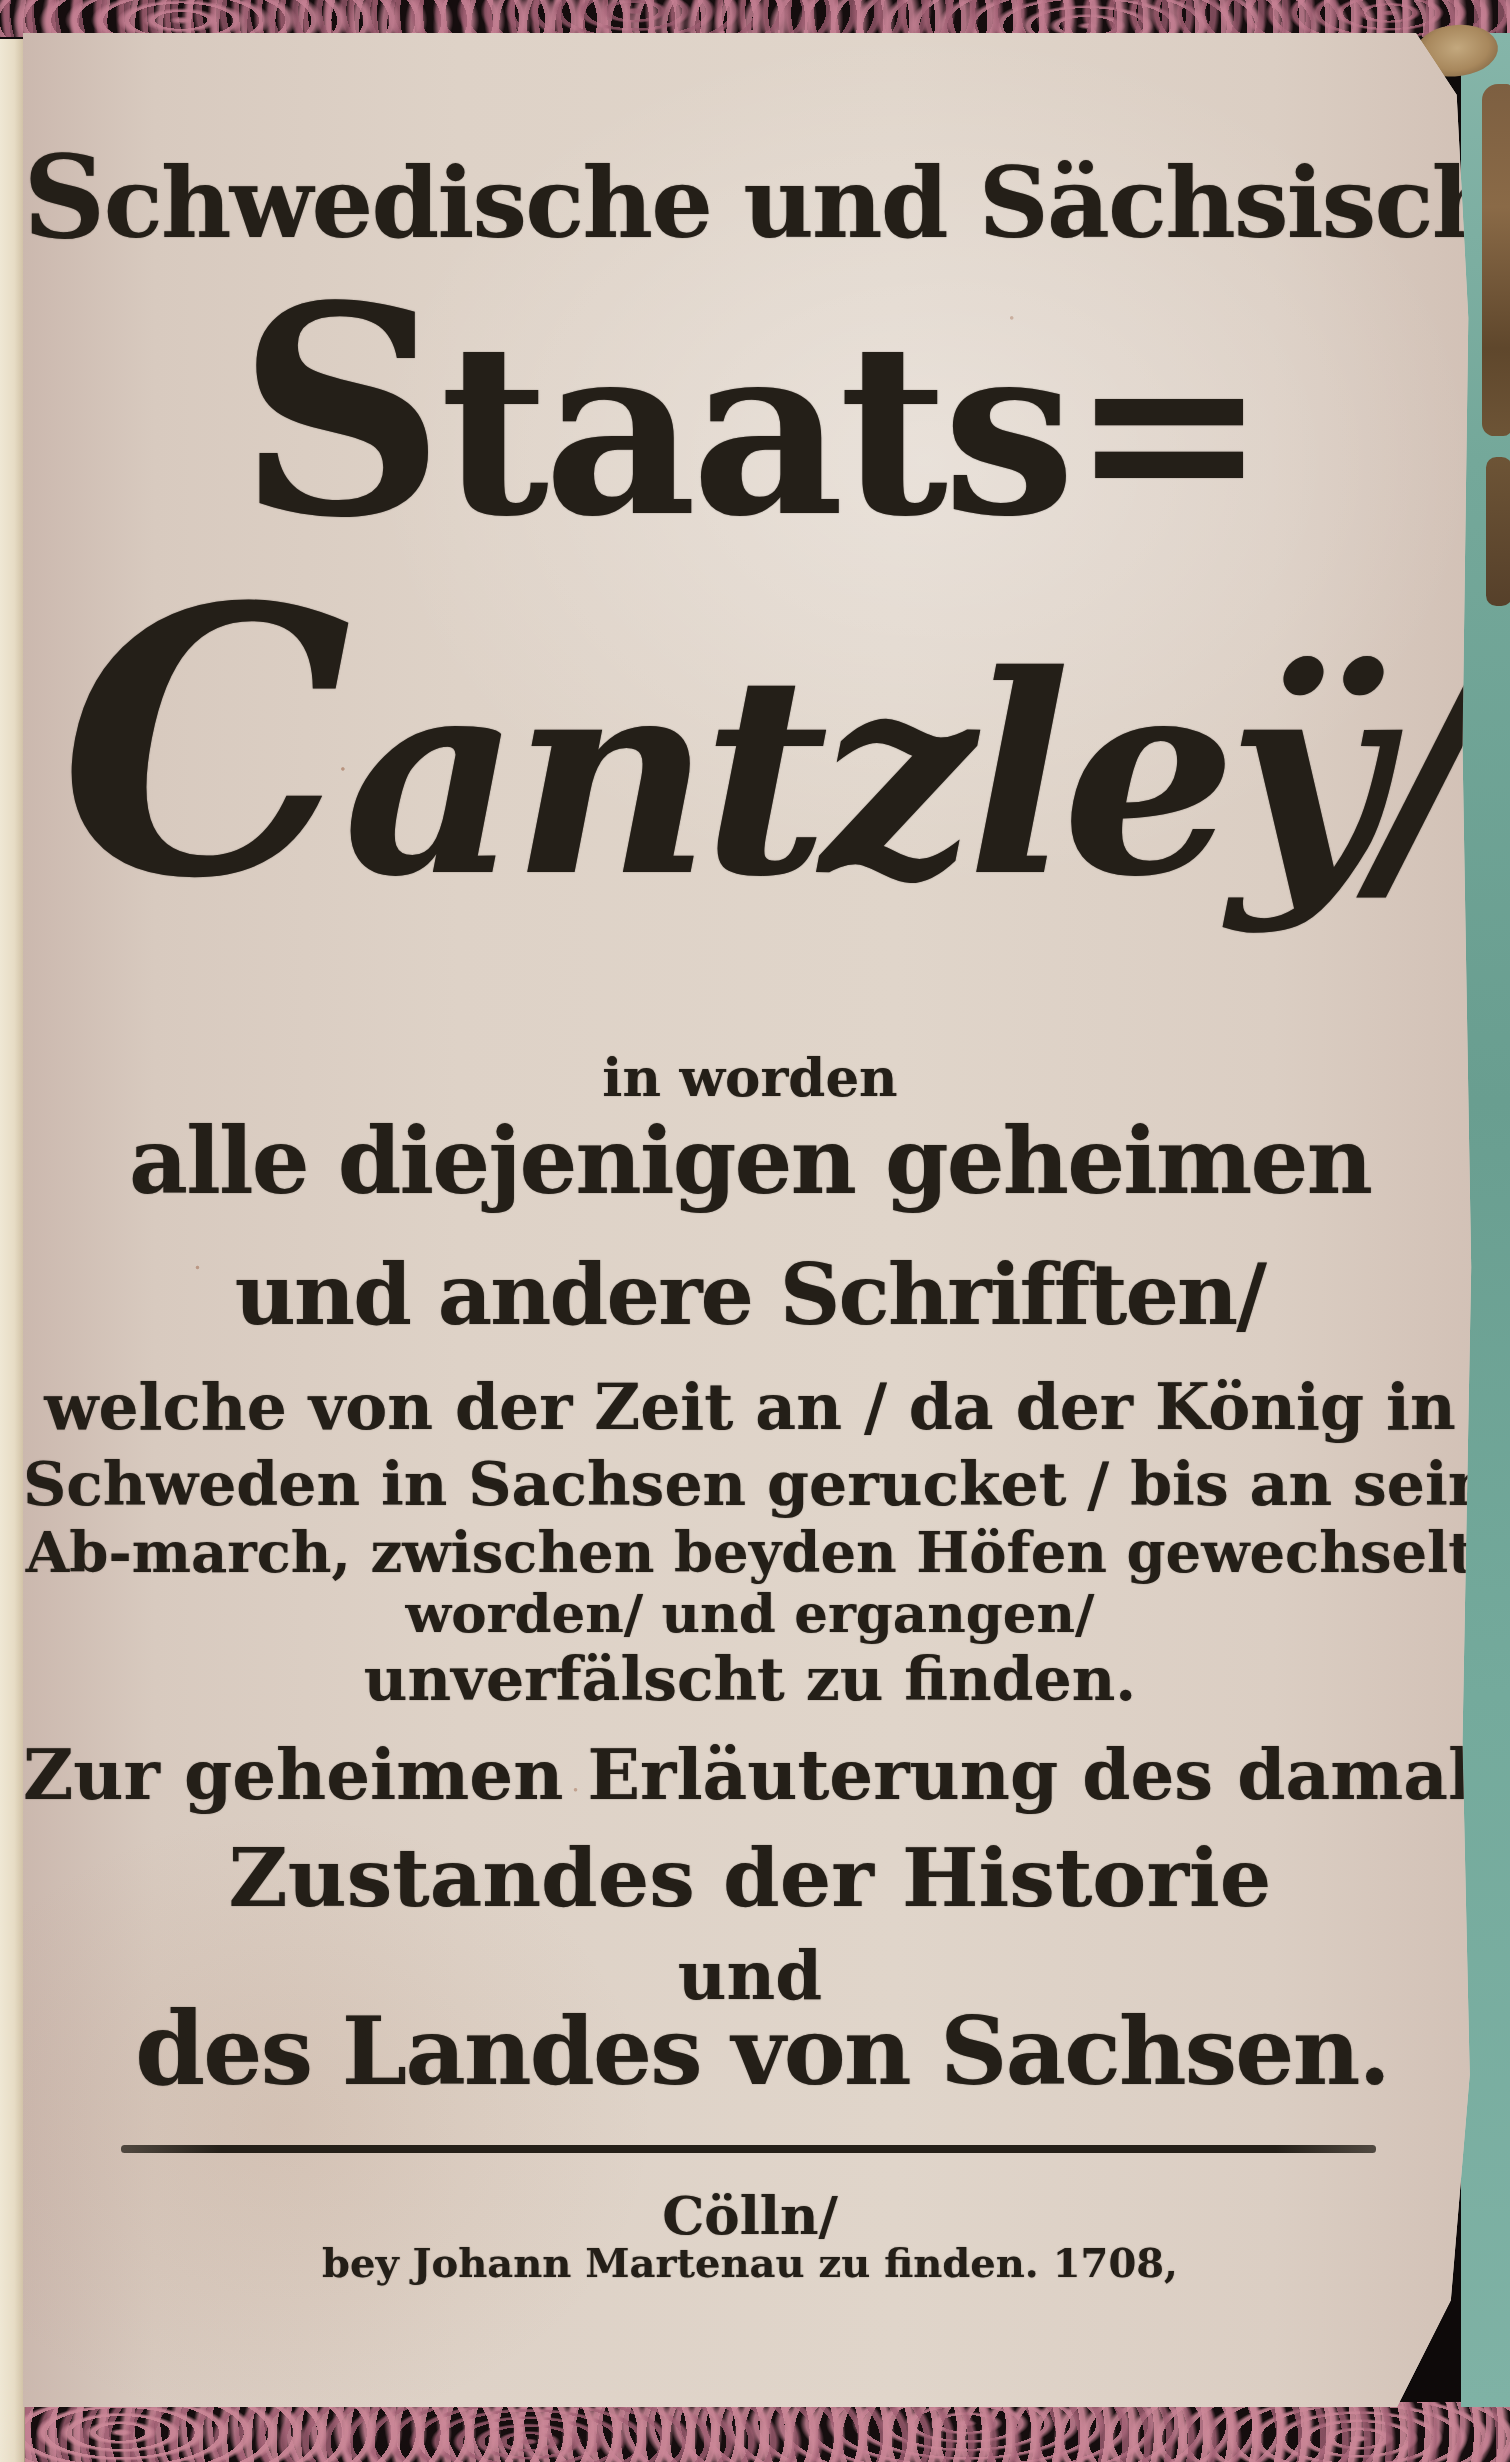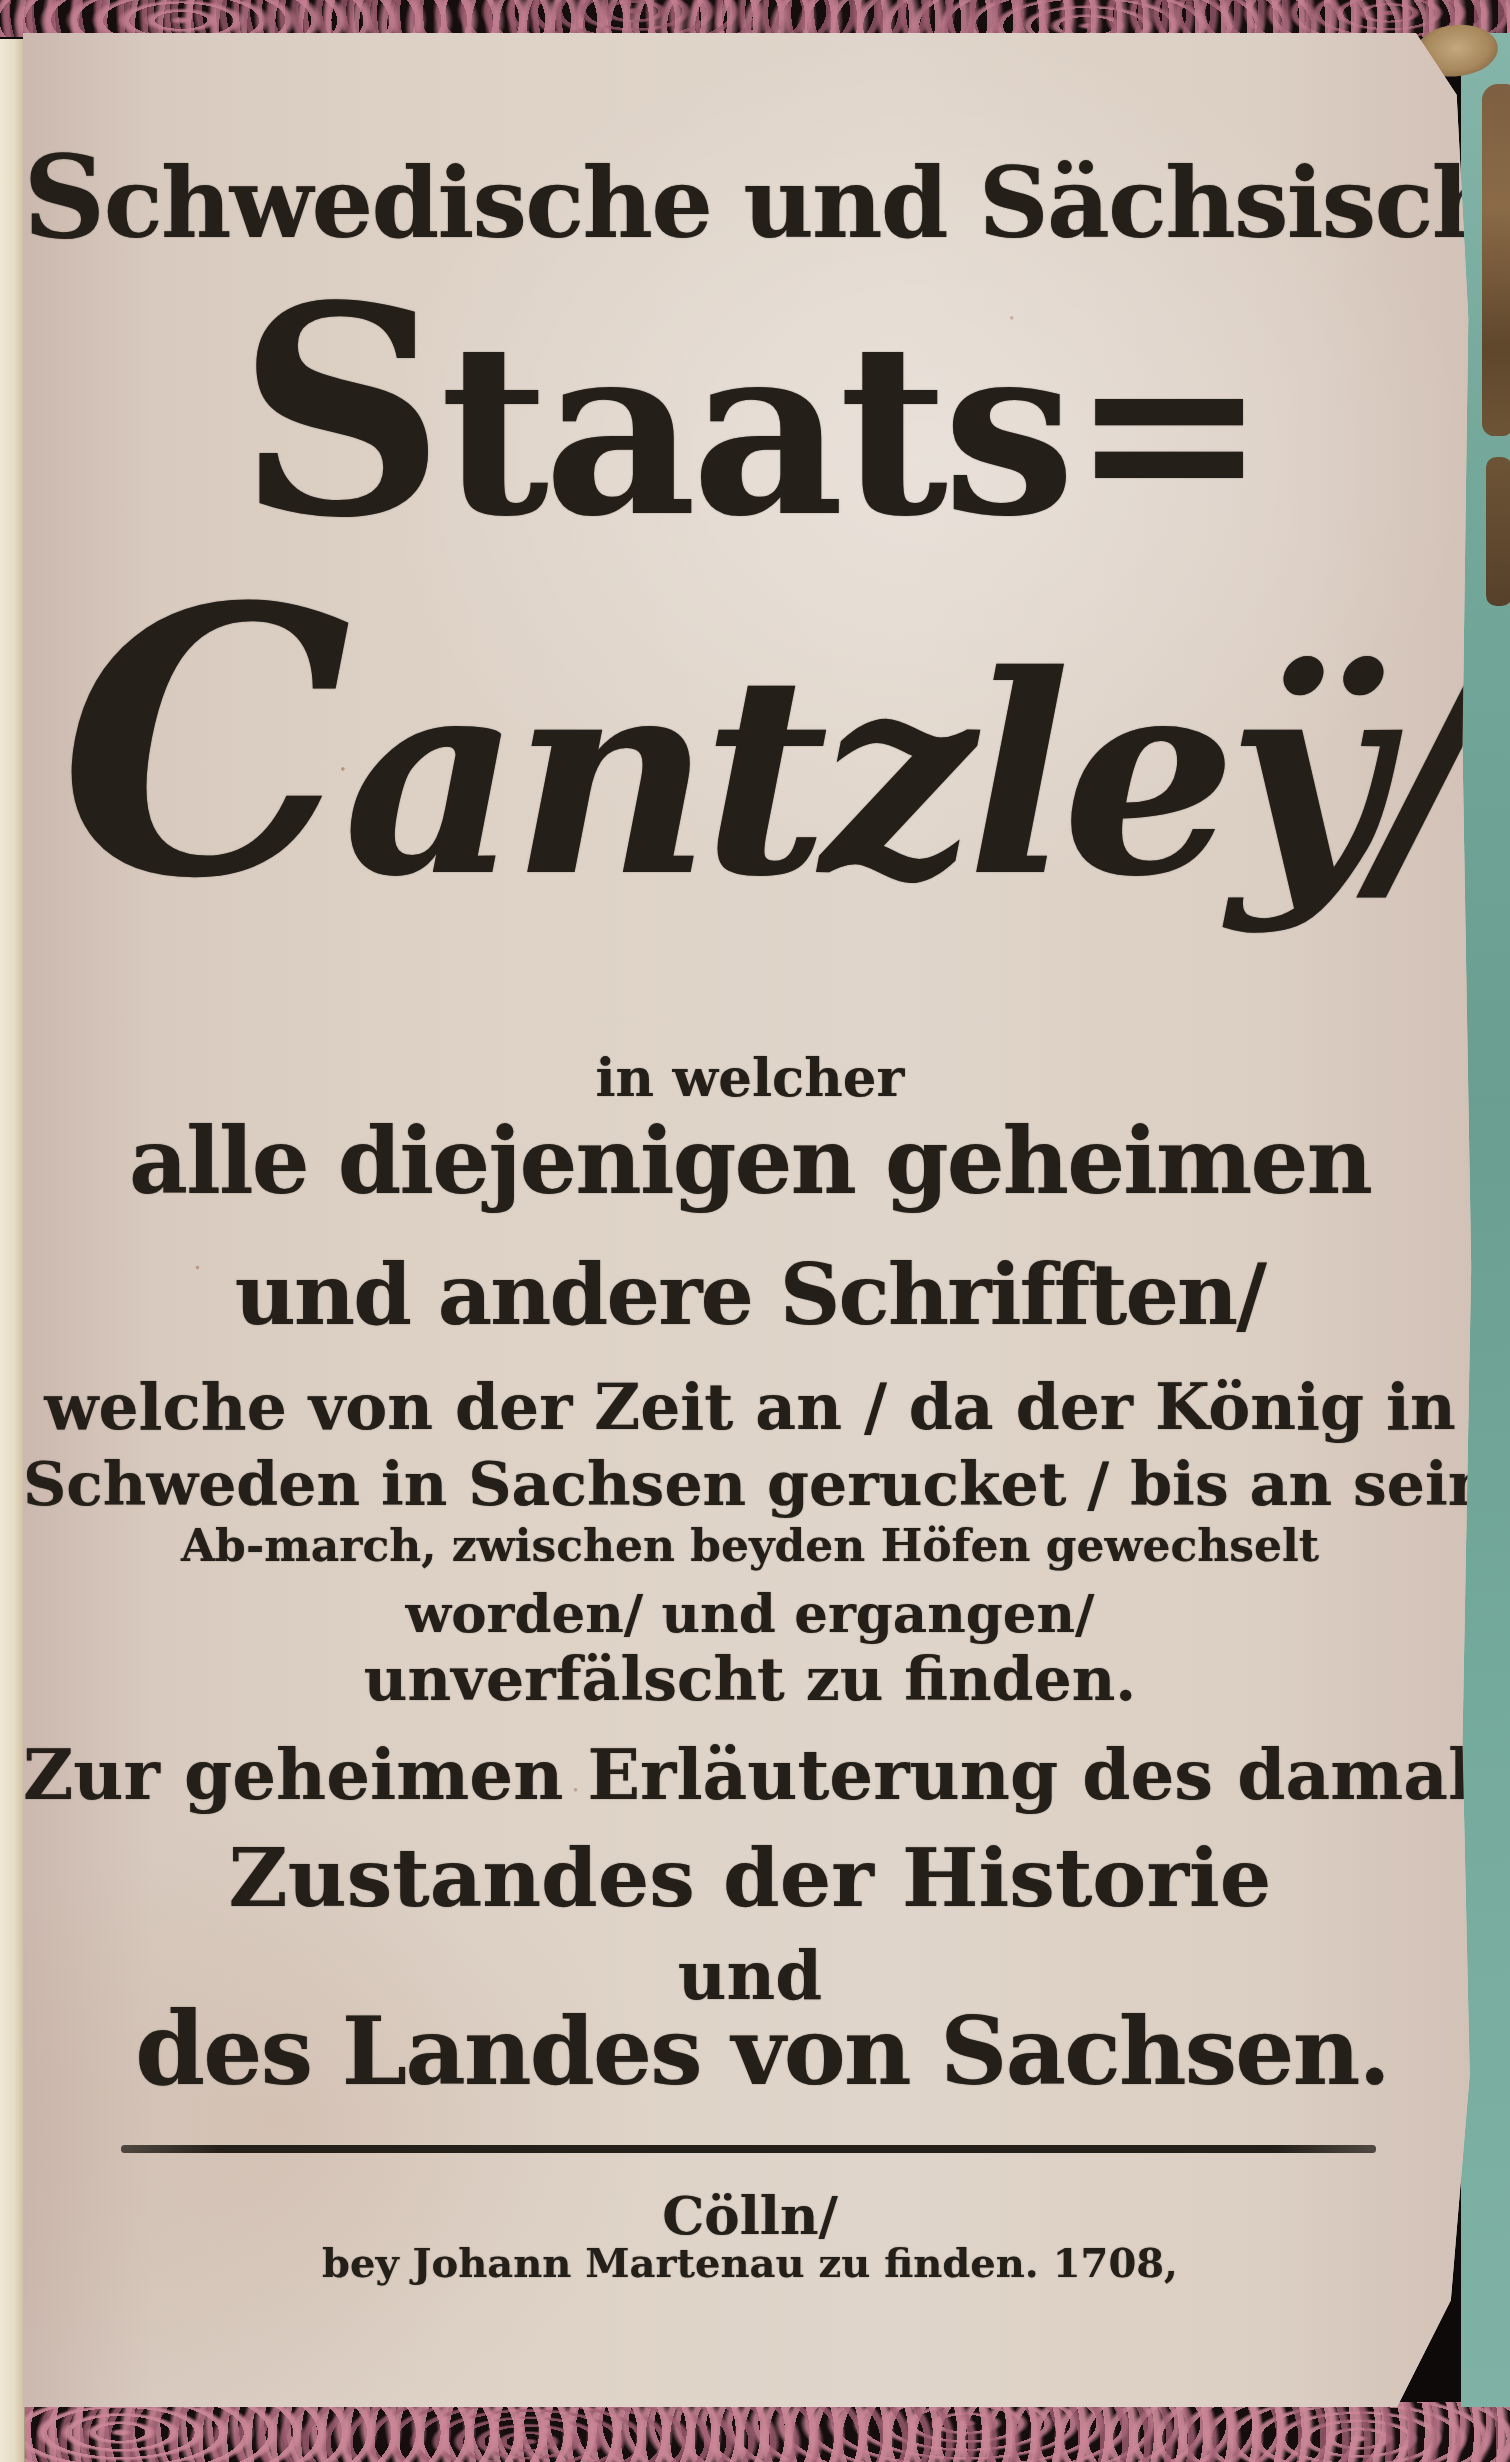--- a/index.html
+++ b/index.html
@@ -81,21 +81,21 @@
   .L-heading::first-letter{font-size:1.18em;}
   .L-staats    {top:236px; font-size:236px; letter-spacing:-5.3px;}
   .L-staats::first-letter{font-size:1.22em;}
   .L-cantzley  {top:527px; font-size:274px; font-style:italic; letter-spacing:-8.8px;margin-left:29px;}
   .L-cantzley::first-letter{font-size:1.34em;}
   .L-connector {top:1018px; font-size:53px;}
   .L-sub1      {top:1083px; font-size:91px; letter-spacing:-1.8px;}
   .L-sub2      {top:1220px; font-size:84px; letter-spacing:-1.8px;}
   .L-body1     {top:1343px; font-size:63px;}
   .L-body2     {top:1421px; font-size:60px;}
-  .L-body3     {top:1491px; font-size:44px;}
+  .L-body3     {top:1491px; font-size:56px;}
   .L-body4     {top:1554px; font-size:53px;}
   .L-body5     {top:1616px; font-size:60px;}
   .L-purp1     {top:1707px; font-size:69px;}
   .L-purp2     {top:1804px; font-size:81px;}
   .L-purp3     {top:1909px; font-size:67px;}
   .L-purp4     {top:1966px; font-size:93px; letter-spacing:-1.8px;margin-left:24px;}
   .L-purp4::first-letter{font-size:1.08em;}
   .rule{
     position:absolute;top:2112px;left:98px;width:1255px;height:8px;
     background:linear-gradient(90deg,rgba(36,31,24,.75),#241f18 8%,#241f18 92%,rgba(36,31,24,.75));
@@ -120,21 +120,21 @@
   <div class="flyleaf"></div>
 
   <div class="page">
 
     <div class="tp-line L-heading">Schwedische und Sächsische</div>
 
     <div class="tp-line L-staats">Staats=</div>
 
     <div class="tp-line L-cantzley">Cantzleÿ/</div>
 
-    <div class="tp-line L-connector">in welcher</div>
+    <div class="tp-line L-connector">in worden</div>
 
     <div class="tp-line L-sub1">alle diejenigen geheimen</div>
 
     <div class="tp-line L-sub2">und andere Schrifften/</div>
 
     <div class="tp-line L-body1">welche von der Zeit an / da der König in</div>
 
     <div class="tp-line L-body2">Schweden in Sachsen gerucket / bis an seinen</div>
 
     <div class="tp-line L-body3">Ab-march, zwischen beyden Höfen gewechselt</div>

